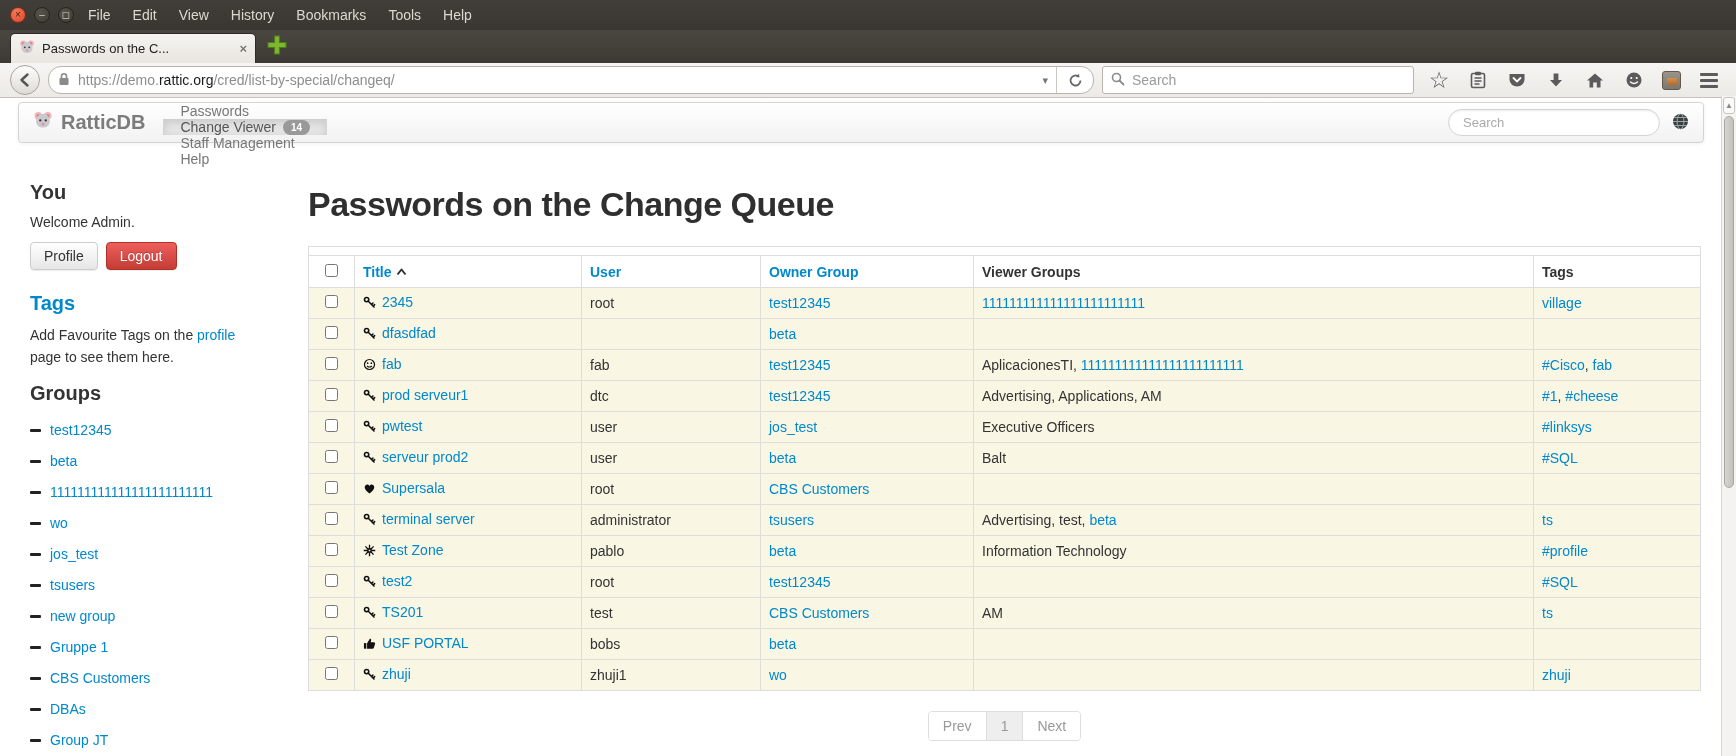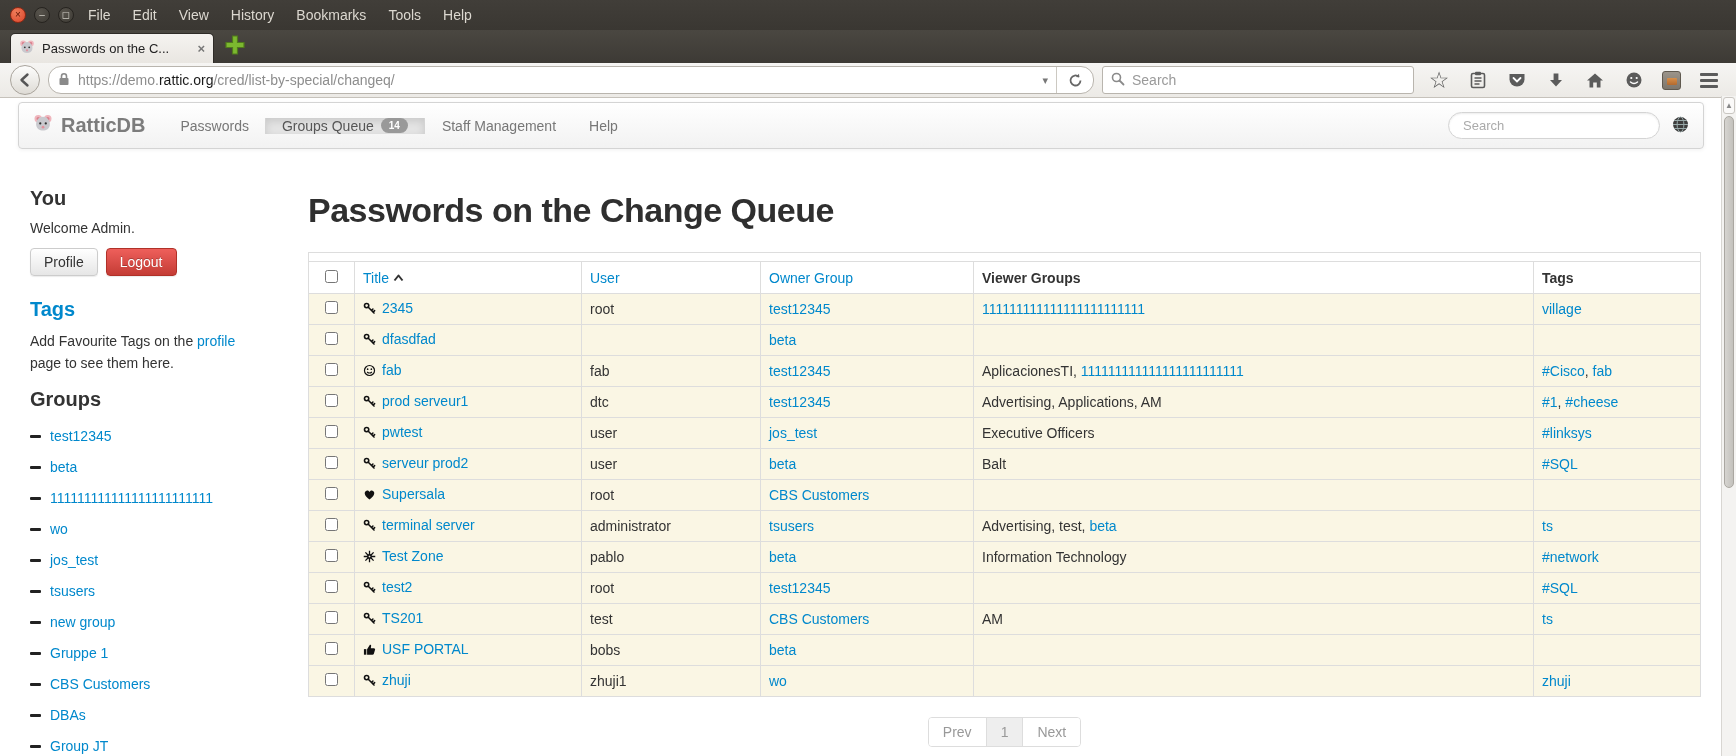--- a/index.html
+++ b/index.html
@@ -13,21 +13,21 @@
   .wbtn { width:16px; height:16px; border-radius:50%; border:1px solid #26231f;
     display:flex; align-items:center; justify-content:center; font-size:10px; line-height:1; }
   .wbtn.close { background:radial-gradient(circle at 35% 30%, #f07d5a, #d9442a); color:#5e1406; border-color:#8c2813;}
   .wbtn.minmax { background:radial-gradient(circle at 35% 30%, #57534c, #3d3a34); color:#cfccc4; }
   .umenu { display:flex; gap:22px; color:#dcd8d0; font-size:14px; }
   .umenu span { cursor:default; }
 
   
   .tabbar { position:absolute; left:0; top:30px; width:1736px; height:33px;
     background:linear-gradient(#4a4741,#3d3a35); display:flex; align-items:flex-end; }
-  .tab { margin-left:10px; width:204px; height:30px; background:linear-gradient(#f5f3f0,#e9e6e1);
+  .tab { margin-left:10px; width:246px; height:30px; background:linear-gradient(#f5f3f0,#e9e6e1);
     border:1px solid #2e2b27; border-bottom:none; border-radius:5px 5px 0 0;
     display:flex; align-items:center; padding:0 8px; gap:7px; }
   .tab-title { flex:1; font-size:13px; color:#222; white-space:nowrap; overflow:hidden; }
   .tab-close { color:#777; font-size:13px; font-weight:bold; }
   .newtab { margin:0 0 4px 10px; }
 
   
   .toolbar { position:absolute; left:0; top:63px; width:1736px; height:35px;
     background:linear-gradient(#f6f5f3,#eceae6); border-bottom:1px solid #c6c2bb;
     display:flex; align-items:center; padding:0 10px; gap:8px; }
@@ -52,26 +52,26 @@
     border:1px solid #5f594f; position:relative; }
   .addon::after { content:""; position:absolute; left:4px; top:6px; width:10px; height:7px;
     background:linear-gradient(#d78f4a,#b46a2e); border-radius:1px; }
   .hamb { display:flex; flex-direction:column; gap:3px; }
   .hamb span { width:18px; height:3px; background:#5b5b5b; border-radius:1px; }
 
   
   .page { position:absolute; left:0; top:99px; width:1722px; height:657px; background:#fff; }
 
   
-  .snav { margin:3px 18px 0 18px; height:47px; border:1px solid #d4d4d4; border-radius:4px;
+  .snav { margin:3px 18px 0 18px; height:41px; border:1px solid #d4d4d4; border-radius:4px;
     background:linear-gradient(#ffffff,#f2f2f2); box-shadow:0 1px 4px rgba(0,0,0,.06);
     display:flex; align-items:stretch; }
   .brand { display:flex; align-items:center; gap:8px; padding:0 18px 0 14px;
     font-size:20px; font-weight:bold; color:#7c7c7c; }
-  .snav-items { display:flex; align-items:center; }
+  .snav-items { display:flex; align-items:flex-start;flex-direction:column; }
   .snav-item { display:flex; align-items:center; gap:7px; padding:0 16px; color:#777;
     font-size:14px; border-left:1px solid transparent; }
   .snav-item.active { background:#e5e5e5; color:#555;
     box-shadow:inset 0 3px 8px rgba(0,0,0,.13); border-left:1px solid #d4d4d4; border-right:1px solid #d4d4d4; }
   .badge { background:#999; color:#fff; font-size:10px; font-weight:bold;
     padding:2px 8px; border-radius:9px; }
   .snav-right { margin-left:auto; display:flex; align-items:center; gap:12px; padding-right:14px; }
   .pillsearch { width:212px; height:27px; border:1px solid #d4d4d4; border-radius:15px;
     background:#fff; box-shadow:inset 0 1px 2px rgba(0,0,0,.08); padding:0 14px;
     display:flex; align-items:center; }
@@ -98,21 +98,21 @@
   .dashico { width:11px; height:3px; background:#222; border-radius:1px; flex:none; }
 
   
   .main { flex:1; padding:28px 36px 0 16px; }
   .pagetitle { font-size:34px; font-weight:bold; color:#2f2f2f; margin:14px 0 22px; letter-spacing:-.5px; }
   table.credtable { width:100%; border-collapse:collapse; table-layout:fixed; }
   .credtable td, .credtable th { border:1px solid #ddd; padding:6px 8px; font-size:14px;
     text-align:left; vertical-align:middle; overflow:hidden; white-space:nowrap; }
   .credtable tr.strip td { height:9px; padding:0; border-bottom:none; }
   .credtable th { font-weight:bold; color:#333; background:#fff; padding:7px 8px; }
-  .credtable th a { color:#0088cc; text-decoration:none; font-weight:normal; }
+  .credtable th a { color:#0088cc; text-decoration:none; font-weight:bold; }
   .credtable tr.datarow td { background:#faf6e4; }
   .credtable a { color:#0088cc; text-decoration:none; }
   .credtable td.ck, .credtable th.ck { text-align:center; padding:6px 4px; }
   .titlecell .ic { display:inline-block; width:14px; margin-right:5px; vertical-align:-2px; }
   .sortcaret { margin-left:4px; vertical-align:1px; }
 
   .pagination { display:flex; justify-content:center; margin:20px 0 0; }
   .pgroup { display:flex; border:1px solid #ddd; border-radius:4px; overflow:hidden; }
   .pbtn { padding:6px 14px; color:#999; font-size:14px; background:#fff; border-right:1px solid #ddd; }
   .pbtn:last-child { border-right:none; }
@@ -250,21 +250,21 @@
             <circle cx="10.2" cy="8.3" r=".9" fill="#333"></circle>
         <circle cx="8" cy="11.3" r="1.1" fill="#e2919c"></circle>
           </svg></span>
       <span>RatticDB</span>
     </div>
     <div class="snav-items" id="snavItems">
         <div class="snav-item">
           <span>Passwords</span>
         </div>
         <div class="snav-item active">
-          <span>Groups Queue</span>
+          <span>Change Viewer</span>
           <span class="badge">14</span>
         </div>
         <div class="snav-item">
           <span>Staff Management</span>
         </div>
         <div class="snav-item">
           <span>Help</span>
         </div>
       </div>
     <div class="snav-right">
@@ -471,21 +471,21 @@
               <td class="titlecell"><span class="ic"><svg width="13" height="13" viewBox="0 0 14 14">
                     <g stroke="#111" stroke-width="1.4">
                       <path d="M7 .8 V4.6 M7 9.4 V13.2 M.8 7 H4.6 M9.4 7 H13.2 M2.6 2.6 L5.3 5.3 M8.7 8.7 L11.4 11.4 M11.4 2.6 L8.7 5.3 M5.3 8.7 L2.6 11.4"></path>
                       <circle cx="7" cy="7" r="1.9" fill="#faf6e4"></circle>
                     </g>
                     <circle cx="7" cy="7" r="1.9" fill="none" stroke="#111" stroke-width="1.2"></circle>
                   </svg></span><a href="#">Test Zone</a></td>
               <td>pablo</td>
               <td><a href="#">beta</a></td>
               <td>Information Technology</td>
-              <td><a href="#">#network</a></td>
+              <td><a href="#">#profile</a></td>
             </tr>
             <tr class="datarow">
               <td class="ck"><input type="checkbox" style=""></td>
               <td class="titlecell"><span class="ic"><svg width="13" height="13" viewBox="0 0 14 14">
                     <g stroke="#111" stroke-width="1.7" fill="none" stroke-linecap="round">
                       <circle cx="3.9" cy="3.9" r="2.3"></circle>
                       <path d="M5.7 5.7 L11.9 11.9 M9.1 9.1 L10.7 7.5 M10.9 10.9 L12.5 9.3"></path>
                     </g>
                   </svg></span><a href="#">test2</a></td>
               <td>root</td>

